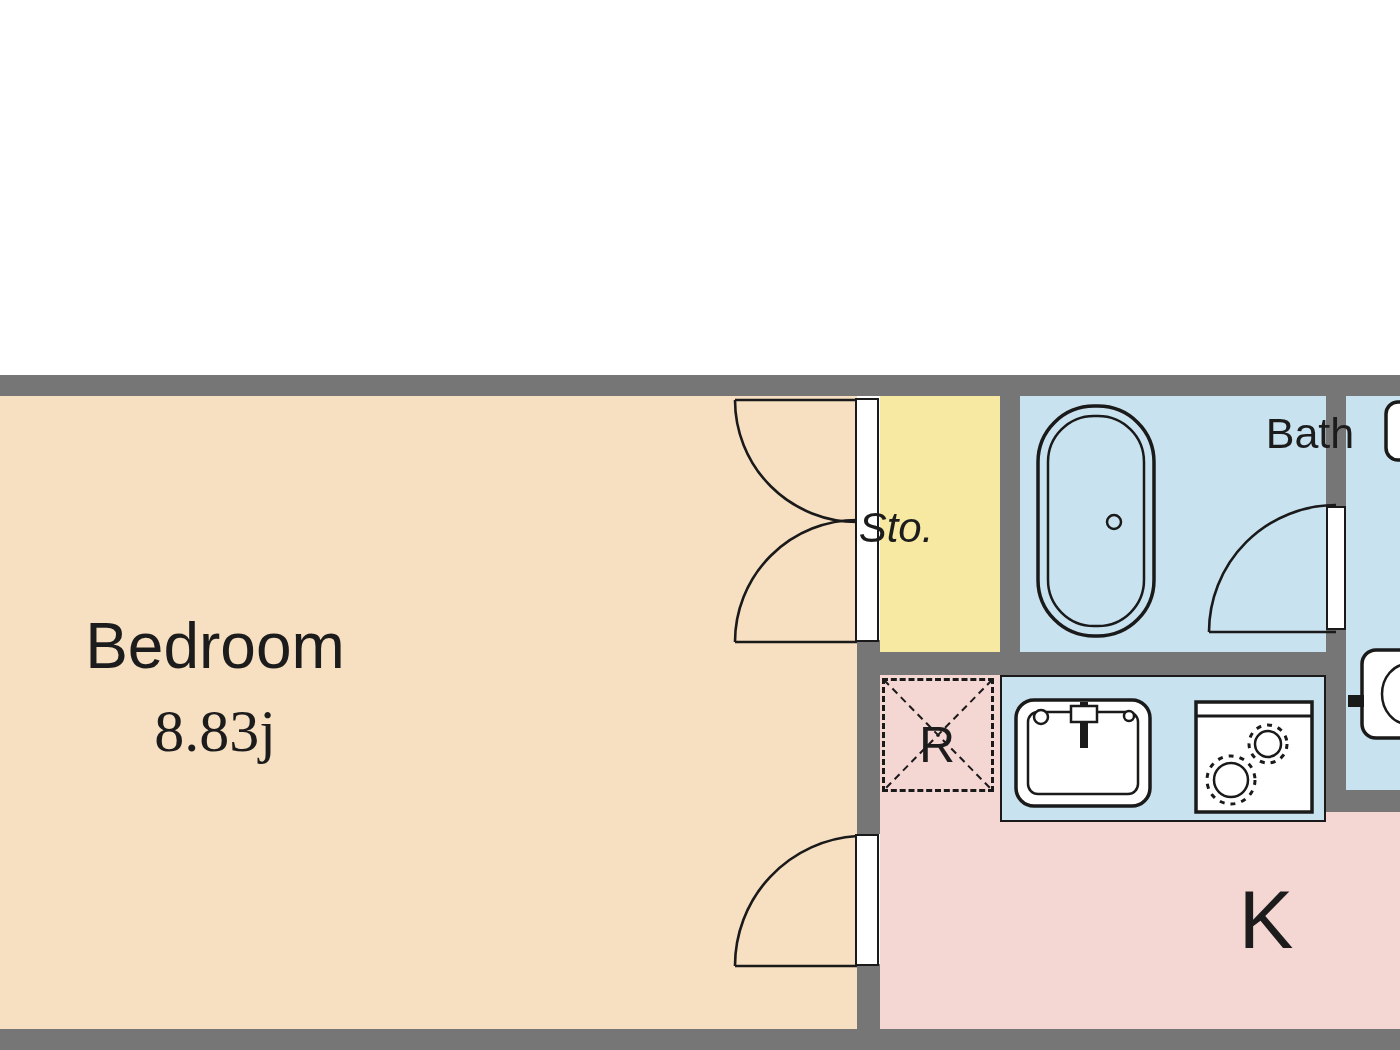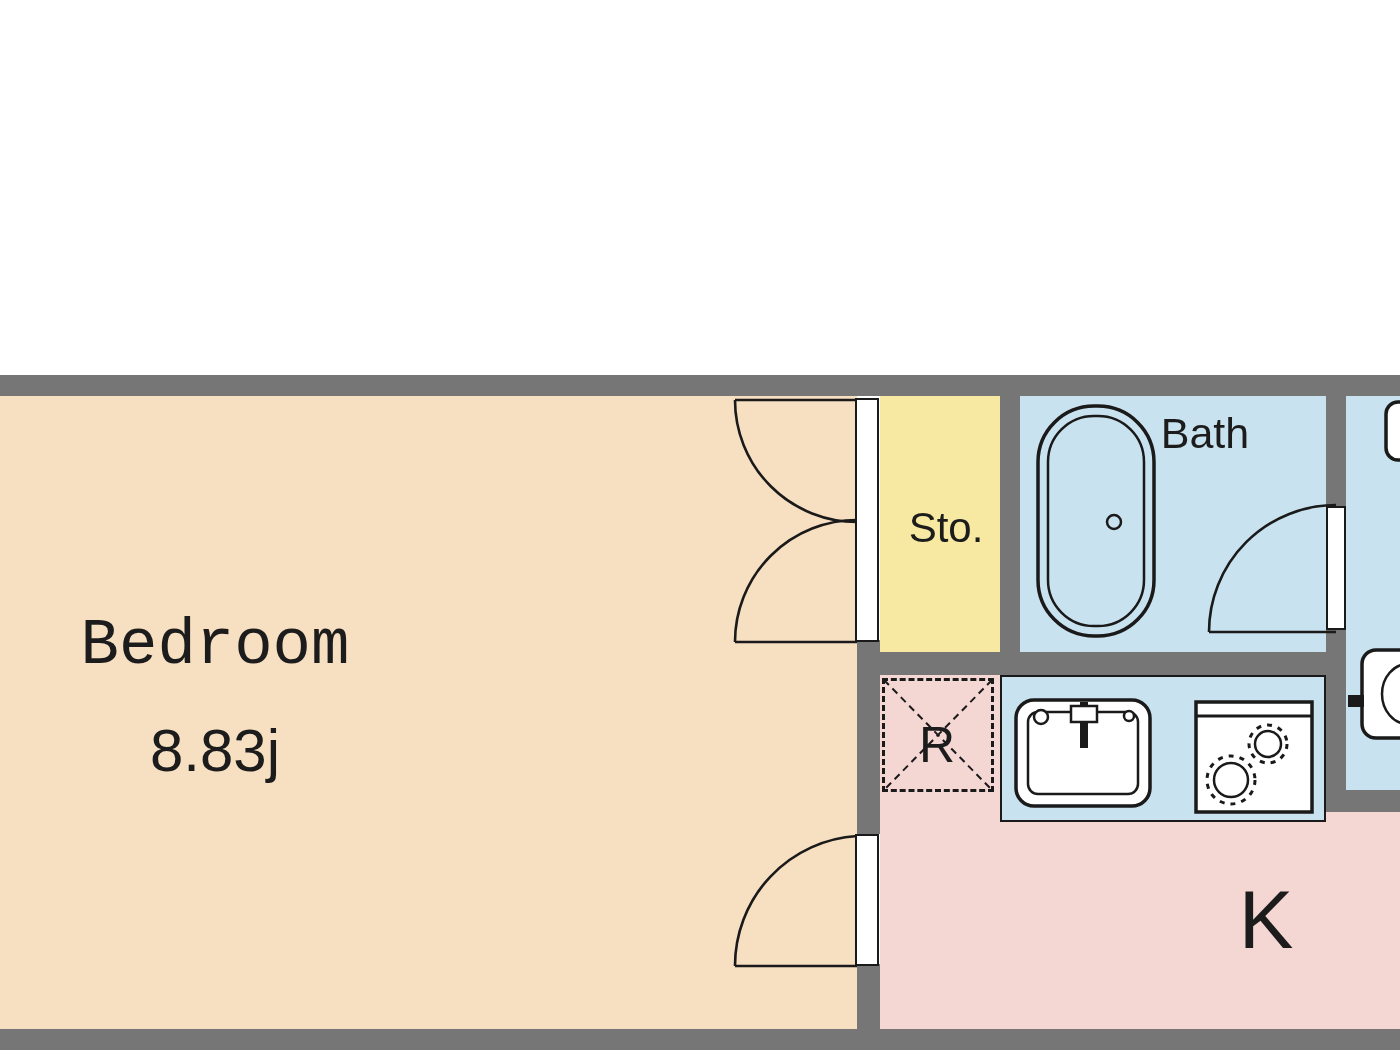--- a/index.html
+++ b/index.html
@@ -32,22 +32,22 @@
     position: absolute;
     border: 3px dashed #1a1a1a;
   }
   .label {
     position: absolute;
     color: #1c1c1c;
     text-align: center;
     line-height: 1.08;
     white-space: nowrap;
   }
-  .label-bedroom-name { font-size: 64px; font-family: Liberation Mono, monospace; }
-  .label-bedroom-size { font-size: 60px; margin-top: 38px; }
+  .label-bedroom-name { font-size: 64px; }
+  .label-bedroom-size { font-size: 60px; margin-top: 18px; font-family: Liberation Serif, serif; }
   .label-sto  { font-size: 42px; }
   .label-bath { font-size: 43px; line-height: 46px; }
   .label-r    { font-size: 50px; }
   .label-k    { font-size: 82px; }
   svg.overlay {
     position: absolute;
     left: 0; top: 0;
     pointer-events: none;
   }
 </style>
@@ -137,23 +137,23 @@
       <line x1="884" y1="680" x2="992" y2="790"></line>
       <line x1="992" y1="680" x2="884" y2="790"></line>
     </g>
   </svg>
 
   <div class="label" style="left:0; top:612px; width:430px;">
     <div class="label-bedroom-name">Bedroom</div>
     <div class="label-bedroom-size">8.83j</div>
   </div>
 
-  <div class="label label-sto" style="left:876px; top:505px; width:140px;">Sto.</div>
+  <div class="label label-sto" style="left:826px; top:505px; width:140px;font-style:italic;">Sto.</div>
 
-  <div class="label label-bath" style="left:1120px; top:410px; width:170px;">
+  <div class="label label-bath" style="left:1225px; top:410px; width:170px;">
     <div>Bath</div>
   </div>
 
   <div class="label label-r" style="left:881px; top:718px; width:112px;">R</div>
 
   <div class="label label-k" style="left:1176px; top:876px; width:180px;">K</div>
 
 </div>
 
 </body></html>

